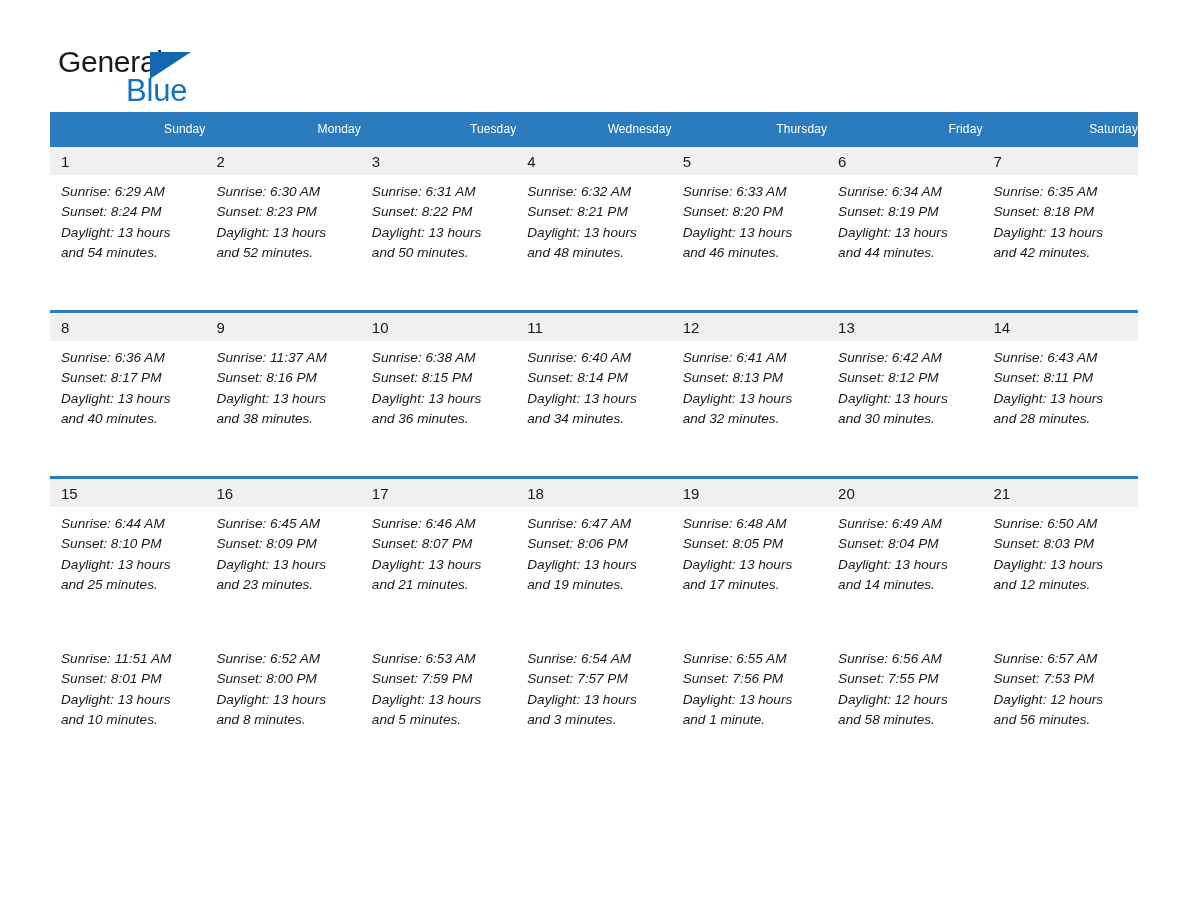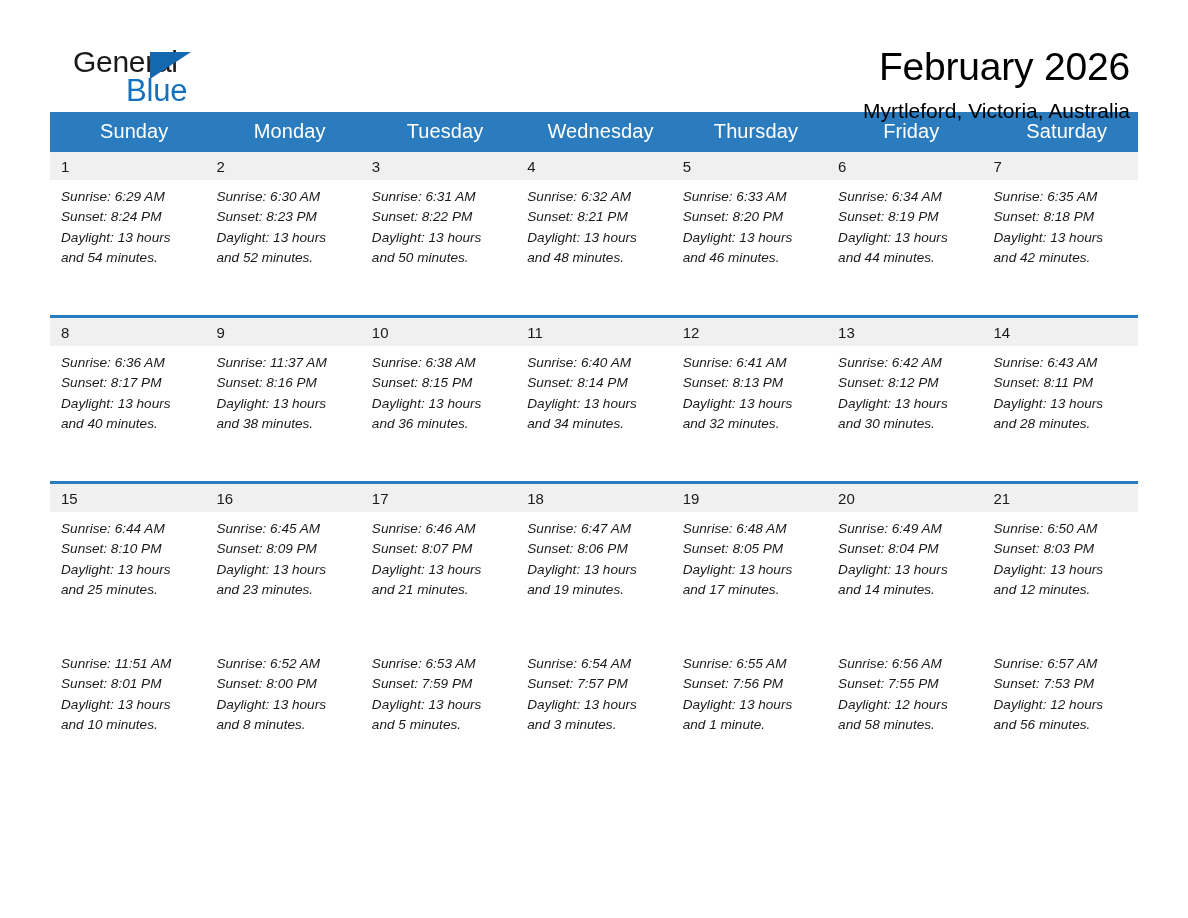--- a/index.html
+++ b/index.html
@@ -35,21 +35,21 @@
   }
 
   .brand {
     position: relative;
     width: 150px;
     height: 70px;
     flex: 0 0 auto;
   }
   .brand-general {
     position: absolute;
-    left: 23px;
+    left: 8px;
     top: 2px;
     font-size: 30px;
     line-height: 32px;
     color: #1a1a1a;
     letter-spacing: -0.3px;
     font-weight: 400;
   }
   .brand-triangle {
     position: absolute;
     left: 100px;
@@ -95,23 +95,23 @@
     width: 1088px;
     border-collapse: collapse;
     table-layout: fixed;
     margin-top: 6px;
   }
   .calendar col { width: 14.2857%; }
 
   .weekday-row th {
     background: #2b7cbf;
     color: #ffffff;
-    font-size: 20px;
-    font-weight: 400;
-    text-align: center;
+    font-size: 12px;
+    font-weight: 400;
+    text-align: right;
     padding: 8px 0 9px 13px;
     height: 18px;
     vertical-align: middle;
     letter-spacing: 0.1px;
   }
 
   .daynum-row td {
     background: #f0f0f0;
     border-top: 3px solid #2b7cbf;
     font-size: 15px;
@@ -149,24 +149,20 @@
 <div class="page">
 
   <div class="header">
 
     <div class="brand">
       <span class="brand-general">General</span>
       <span class="brand-triangle"></span>
       <span class="brand-blue">Blue</span>
     </div>
 
-    <div class="title-block">
-      <div class="cal-title">February 2026</div>
-      <div class="cal-subtitle">Myrtleford, Victoria, Australia</div>
-    </div>
 
   </div>
 
   <table class="calendar">
     <colgroup>
       <col>
         <col>
         <col>
         <col>
         <col>

